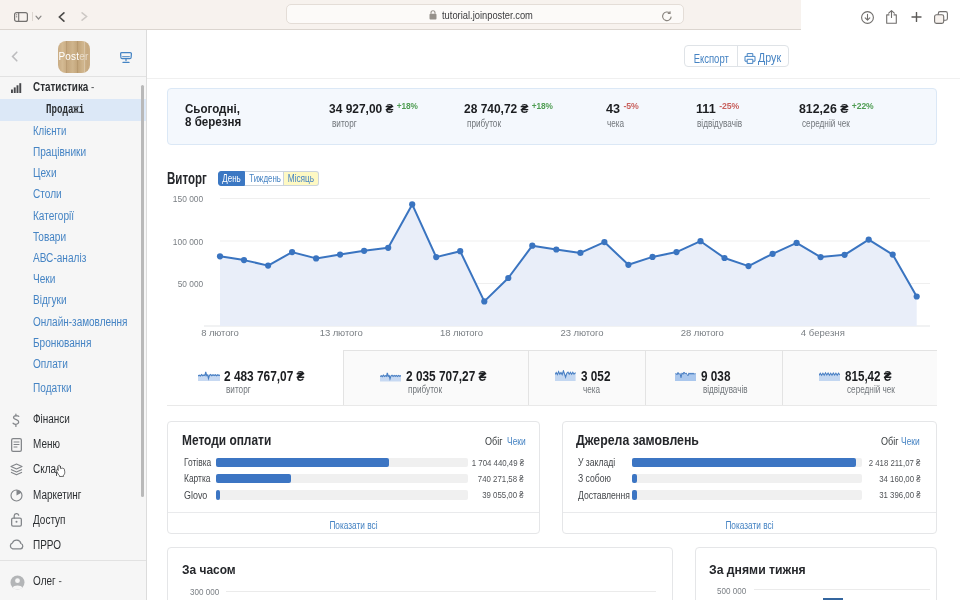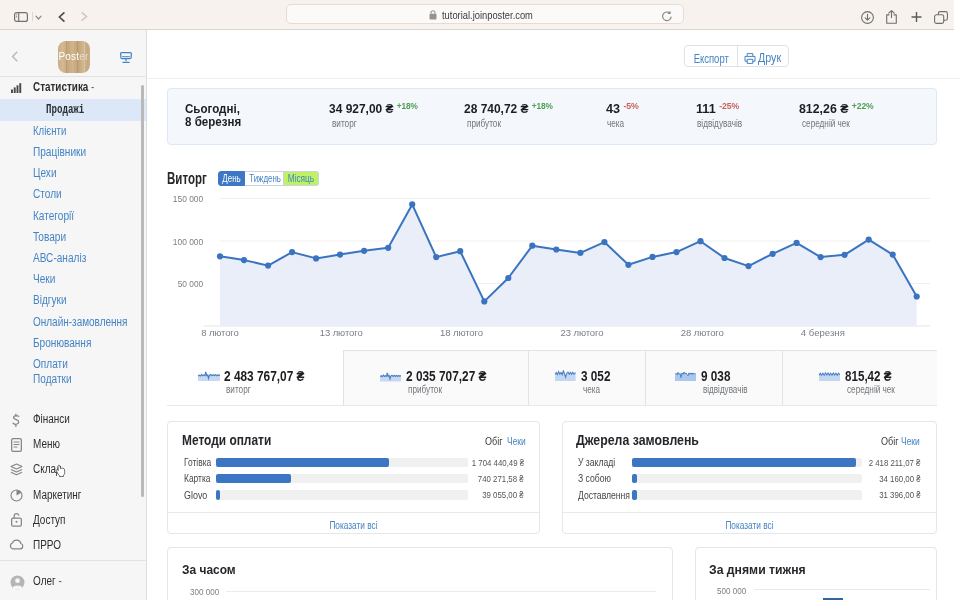--- a/index.html
+++ b/index.html
@@ -5,21 +5,21 @@
 *{margin:0;padding:0;box-sizing:border-box;}
 html,body{width:960px;height:600px;overflow:hidden;font-family:"Liberation Sans",sans-serif;background:#fff;}
 .abs{position:absolute;}
 #stage{position:relative;width:960px;height:600px;overflow:hidden;}
 .t{position:absolute;white-space:nowrap;}
 .t>span{display:inline-block;transform-origin:0 0;}
 .tc{position:absolute;white-space:nowrap;text-align:center;}
 .tc>span{display:inline-block;transform-origin:50% 0;}
 .tr{position:absolute;white-space:nowrap;text-align:right;}
 .tr>span{display:inline-block;transform-origin:100% 0;}
-#chrome{position:absolute;left:0;top:0;width:954px;height:30px;background:#f7f2ee;border-bottom:1px solid #dbd5cf;}
+#chrome{position:absolute;left:0;top:0;width:801px;height:30px;background:#f7f2ee;border-bottom:1px solid #dbd5cf;}
 #sidebar{position:absolute;left:0;top:30px;width:147px;height:570px;background:#f6f6f6;border-right:1px solid #dcdcdc;}
 .nb{font-size:12px;color:#4584c4;}
 .nd{font-size:12px;color:#2c2f32;}
 .statlab{font-size:10.5px;color:#71767b;}
 .statval{font-size:13px;font-weight:bold;color:#1c1e21;}
 .sumval{font-size:14px;font-weight:bold;color:#1c1e21;}
 .pct{font-size:9px;font-weight:bold;vertical-align:4.2px;letter-spacing:-0.1px;}
 .green{color:#4f9d53;}
 .red{color:#c9625f;}
 .card{position:absolute;background:#fff;border:1px solid #e5e6e8;border-radius:4px;}
@@ -105,21 +105,21 @@
     <div class="t nb" style="left:32.5px;top:136.2px;"><span style="transform:scaleX(0.84)">Цехи</span></div>
     <div class="t nb" style="left:32.5px;top:157.4px;"><span style="transform:scaleX(0.84)">Столи</span></div>
     <div class="t nb" style="left:32.5px;top:178.6px;"><span style="transform:scaleX(0.84)">Категорії</span></div>
     <div class="t nb" style="left:32.5px;top:199.8px;"><span style="transform:scaleX(0.84)">Товари</span></div>
     <div class="t nb" style="left:32.5px;top:221px;"><span style="transform:scaleX(0.84)">АВС-аналіз</span></div>
     <div class="t nb" style="left:32.5px;top:242.2px;"><span style="transform:scaleX(0.84)">Чеки</span></div>
     <div class="t nb" style="left:32.5px;top:263.4px;"><span style="transform:scaleX(0.84)">Відгуки</span></div>
     <div class="t nb" style="left:32.5px;top:284.6px;"><span style="transform:scaleX(0.832)">Онлайн-замовлення</span></div>
     <div class="t nb" style="left:32.5px;top:305.8px;"><span style="transform:scaleX(0.84)">Бронювання</span></div>
     <div class="t nb" style="left:32.5px;top:327px;"><span style="transform:scaleX(0.84)">Оплати</span></div>
-    <div class="t nb" style="left:32.5px;top:342px;"><span style="transform:scaleX(0.84)">Податки</span></div>
+    <div class="t nb" style="left:32.5px;top:351px;"><span style="transform:scaleX(0.84)">Податки</span></div>
     <div class="t nd" style="left:32.5px;top:382px;"><span style="transform:scaleX(0.83)">Фінанси</span></div>
     <div class="t nd" style="left:32.5px;top:407.2px;"><span style="transform:scaleX(0.83)">Меню</span></div>
     <div class="t nd" style="left:32.5px;top:432.4px;"><span style="transform:scaleX(0.83)">Склад</span></div>
     <div class="t nd" style="left:32.5px;top:457.6px;"><span style="transform:scaleX(0.83)">Маркетинг</span></div>
     <div class="t nd" style="left:32.5px;top:482.8px;"><span style="transform:scaleX(0.83)">Доступ</span></div>
     <div class="t nd" style="left:32.5px;top:508px;"><span style="transform:scaleX(0.83)">ПРРО</span></div>
     <div class="abs" style="left:0;top:530.3px;width:146px;height:1px;background:#e2e2e2;"></div>
     <div class="t nd" style="left:32.5px;top:543.8px;"><span style="transform:scaleX(0.83)">Олег <span style="color:#5a5d60;">-</span></span></div>
     <svg class="abs" style="left:10px;top:383px" width="12" height="15" viewBox="0 0 12 15">
       <path d="M8.8 3.4 C7.8 2.4 4.2 2.2 3.6 4 C3 5.8 5.8 6.4 6.8 6.8 C8.6 7.4 9.2 9.1 8.1 10.4 C7 11.7 3.8 11.5 3 10.2 M5.9 1.2 V3 M5.9 11.3 V13.4" fill="none" stroke="#828589" stroke-width="1.25" stroke-linecap="round"></path>
@@ -174,21 +174,21 @@
       <div class="t statlab" style="left:439.3px;top:27.8px;"><span style="transform:scaleX(0.78)">чека</span></div>
       <div class="t statval" style="left:528.4px;top:12.2px;"><span style="transform:scaleX(0.97)">111 <span class="pct red">-25%</span></span></div>
       <div class="t statlab" style="left:528.9px;top:27.8px;"><span style="transform:scaleX(0.78)">відвідувачів</span></div>
       <div class="t statval" style="left:631.8px;top:12.2px;"><span style="transform:scaleX(0.95)">812,26 ₴ <span class="pct green">+22%</span></span></div>
       <div class="t statlab" style="left:634.3px;top:27.8px;"><span style="transform:scaleX(0.78)">середній чек</span></div>
     </div>
     <div class="t" style="left:20.1px;top:140.2px;font-size:16px;font-weight:bold;color:#25272b;"><span style="transform:scaleX(0.72)">Виторг</span></div>
     <div class="abs" style="left:70.5px;top:141.3px;height:15px;display:flex;font-size:10px;line-height:13px;text-align:center;">
       <div style="width:27.5px;background:#3c78c3;color:#fff;border:1px solid #3c78c3;border-radius:3px 0 0 3px;"><span style="display:inline-block;transform:scaleX(0.8)">День</span></div>
       <div style="width:39px;background:#fff;color:#4583c3;border:1px solid #ccd4dc;border-left:none;"><span style="display:inline-block;transform:scaleX(0.79)">Тиждень</span></div>
-      <div style="width:34.5px;background:#bef264;color:#4583c3;border:1px solid #ccd4dc;border-left:none;border-radius:0 3px 3px 0;"><span style="display:inline-block;transform:scaleX(0.83)">Місяць</span></div>
+      <div style="width:34.5px;background:#fef9c3;color:#4583c3;border:1px solid #ccd4dc;border-left:none;border-radius:0 3px 3px 0;"><span style="display:inline-block;transform:scaleX(0.83)">Місяць</span></div>
     </div>
     <svg class="abs" style="left:0;top:155px" width="813" height="165" viewBox="147 185 813 165">
       <line x1="220" y1="198.5" x2="930" y2="198.5" stroke="#efefef" stroke-width="1"></line>
       <line x1="220" y1="241" x2="930" y2="241" stroke="#efefef" stroke-width="1"></line>
       <line x1="220" y1="283.5" x2="930" y2="283.5" stroke="#efefef" stroke-width="1"></line>
       <line x1="204" y1="326" x2="930" y2="326" stroke="#e3e5e7" stroke-width="1"></line>
       <text x="203.2" y="202.3" font-size="9.5" fill="#7a7f84" text-anchor="end" textLength="30.4" lengthAdjust="spacingAndGlyphs">150 000</text>
       <text x="203.2" y="244.8" font-size="9.5" fill="#7a7f84" text-anchor="end" textLength="30.4" lengthAdjust="spacingAndGlyphs">100 000</text>
       <text x="203.2" y="287.3" font-size="9.5" fill="#7a7f84" text-anchor="end" textLength="25.5" lengthAdjust="spacingAndGlyphs">50 000</text>
       <path d="M220,326 L 220.0,256.3 L 244.0,260.1 L 268.1,265.6 L 292.1,252.1 L 316.1,258.4 L 340.1,254.6 L 364.1,250.8 L 388.2,247.8 L 412.2,204.4 L 436.2,257.1 L 460.2,251.2 L 484.3,301.4 L 508.3,278.0 L 532.3,245.7 L 556.3,249.5 L 580.4,252.9 L 604.4,242.1 L 628.4,264.8 L 652.5,256.9 L 676.5,252.1 L 700.5,241.2 L 724.5,258.0 L 748.5,266.1 L 772.6,253.8 L 796.6,242.9 L 820.6,257.1 L 844.6,254.8 L 868.7,239.6 L 892.7,254.6 L 916.7,296.5 L 916.7,326 Z" fill="#e9eef9"></path>

